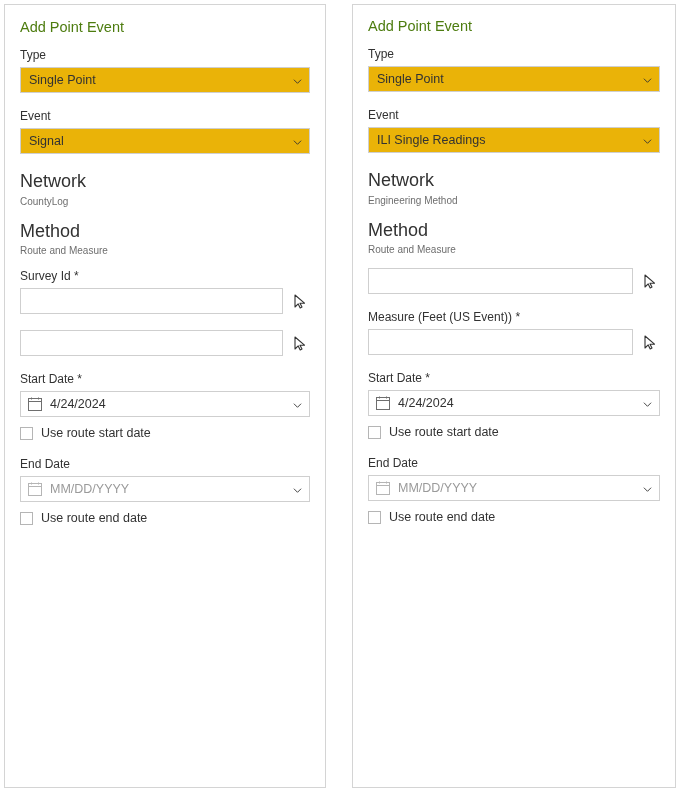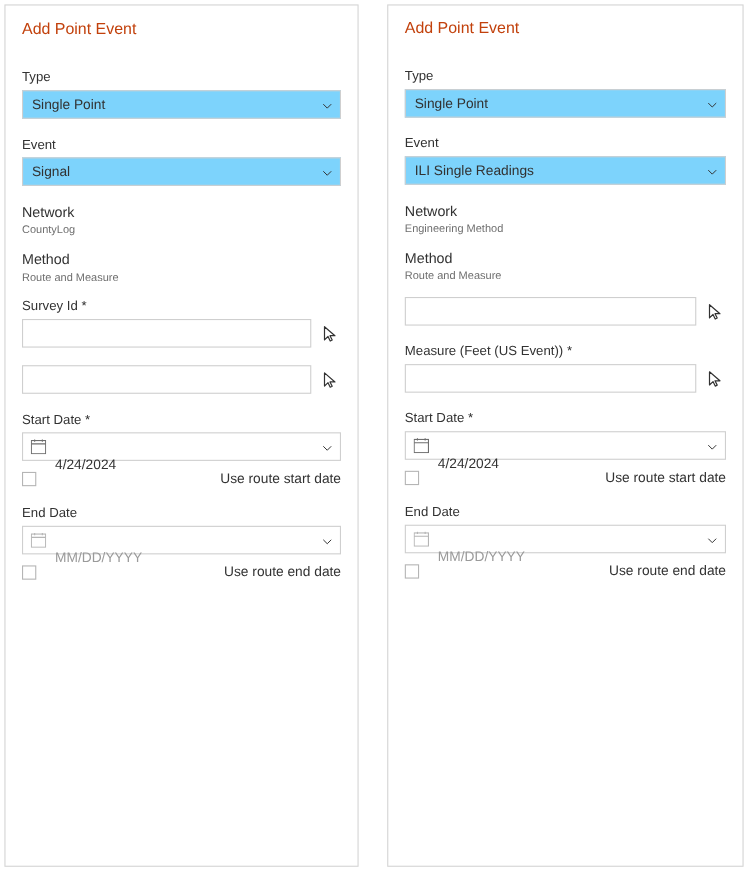--- a/index.html
+++ b/index.html
@@ -30,51 +30,51 @@
     width: 322px;
     padding: 14px 15px 0 15px;
   }
   .panel-right {
     left: 352px;
     width: 324px;
     padding: 13px 15px 0 15px;
   }
   .panel-title {
     font-size: 14.5px;
-    color: #c2410c;
-    margin: 0 0 27px 0;
+    color: #4d7c0f;
+    margin: 0 0 12px 0;
     line-height: 1.2;
     font-weight: normal;
   }
   .field-label {
     font-size: 12px;
     color: #323232;
     margin: 0 0 4px 0;
     line-height: 1.25;
   }
   .static-label {
-    font-size: 13px;
+    font-size: 18px;
     color: #323232;
     margin: 0 0 1px 0;
     line-height: 1.3;
   }
   .static-value {
     font-size: 10px;
     color: #6e6e6e;
     margin: 0 0 12px 0;
     line-height: 1.3;
   }
   .select-wrap {
     position: relative;
     width: 100%;
     height: 26px;
     margin-bottom: 16px;
     border: 1px solid #cfcfcf;
     box-sizing: border-box;
-    background: #7dd3fc;
+    background: #eab308;
   }
   .select-wrap .sel-text {
     position: absolute;
     left: 8px;
     top: 0;
     line-height: 24px;
     font-size: 12.5px;
     color: #323232;
   }
   .chev {
@@ -128,32 +128,31 @@
   .cal-icon {
     position: absolute;
     left: 7px;
     top: 5px;
     width: 14px;
     height: 14px;
   }
   .date-text {
     position: absolute;
     left: 29px;
-    top: 16px;
+    top: 0;
     line-height: 24px;
     font-size: 12.5px;
     color: #323232;
     text-align: right;
   }
   .date-text.placeholder { color: #9a9a9a; }
   .check-row {
     display: flex;
     align-items: center;
     margin-bottom: 16px;
-    justify-content: space-between;
   }
   .checkbox {
     width: 13px;
     height: 13px;
     border: 1px solid #b5b5b5;
     box-sizing: border-box;
     background: #fff;
     margin-right: 8px;
     flex: none;
   }

